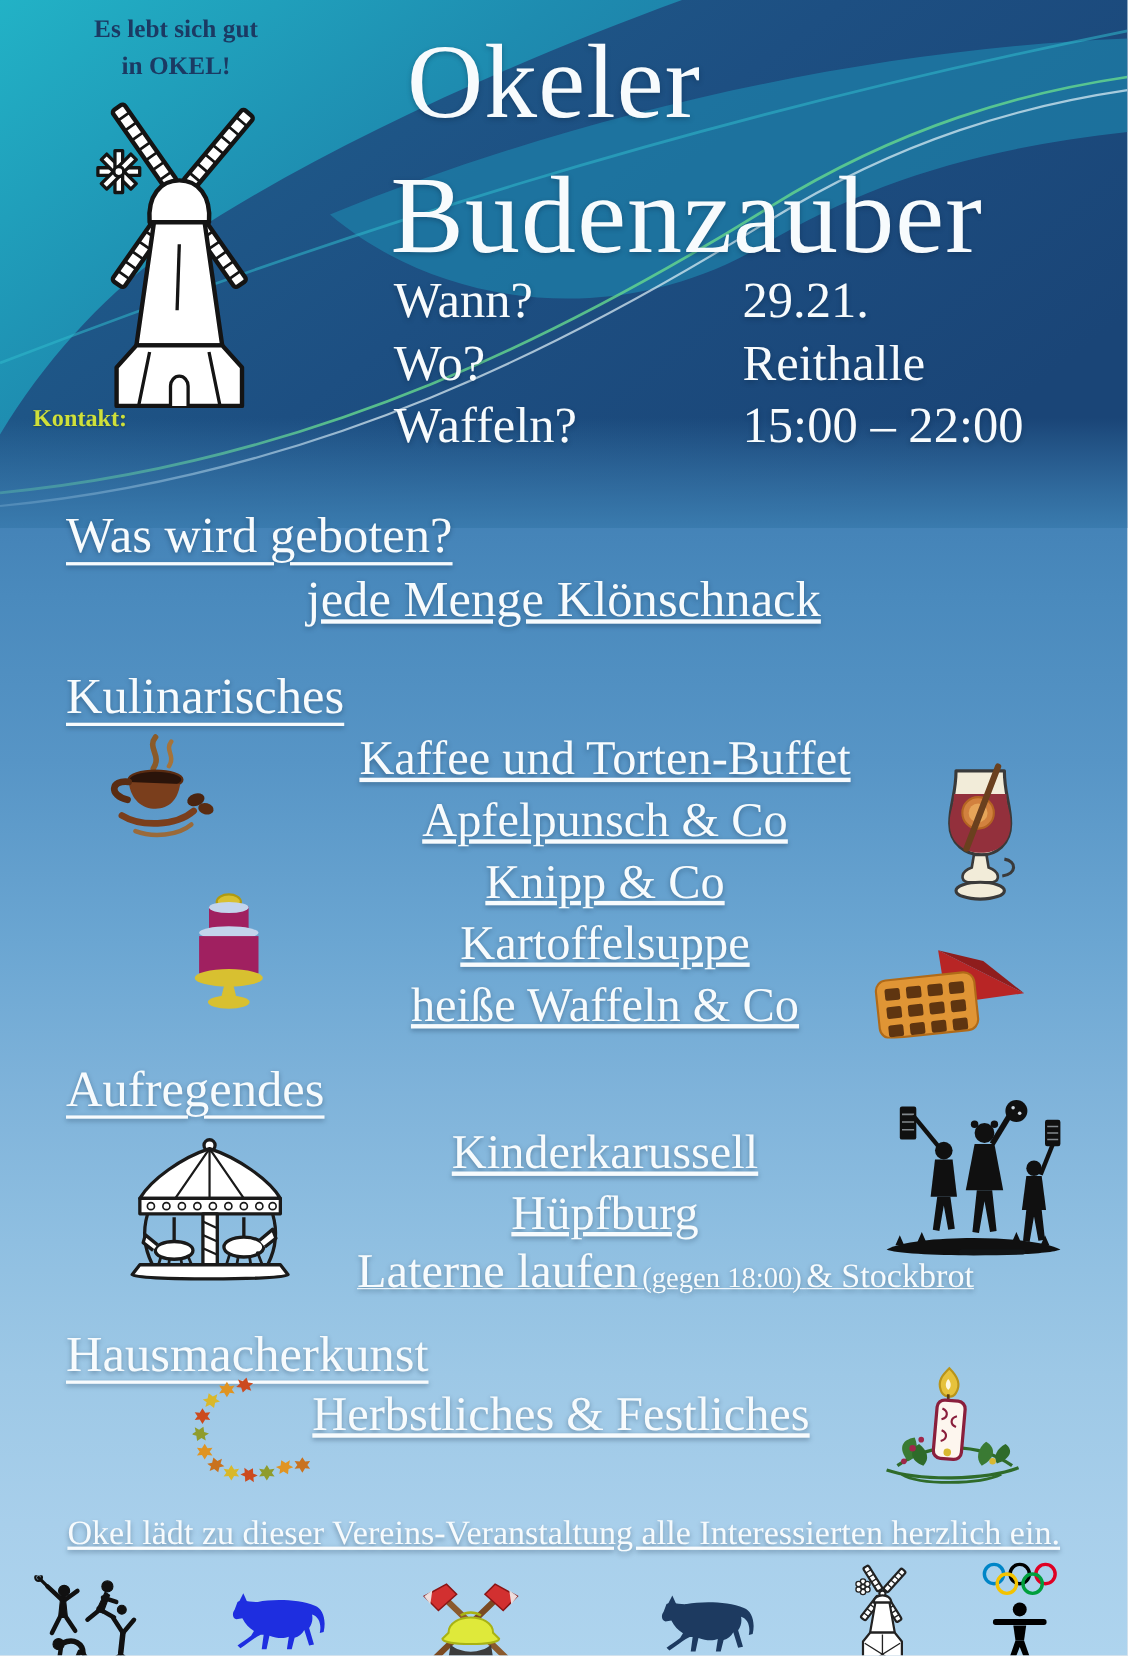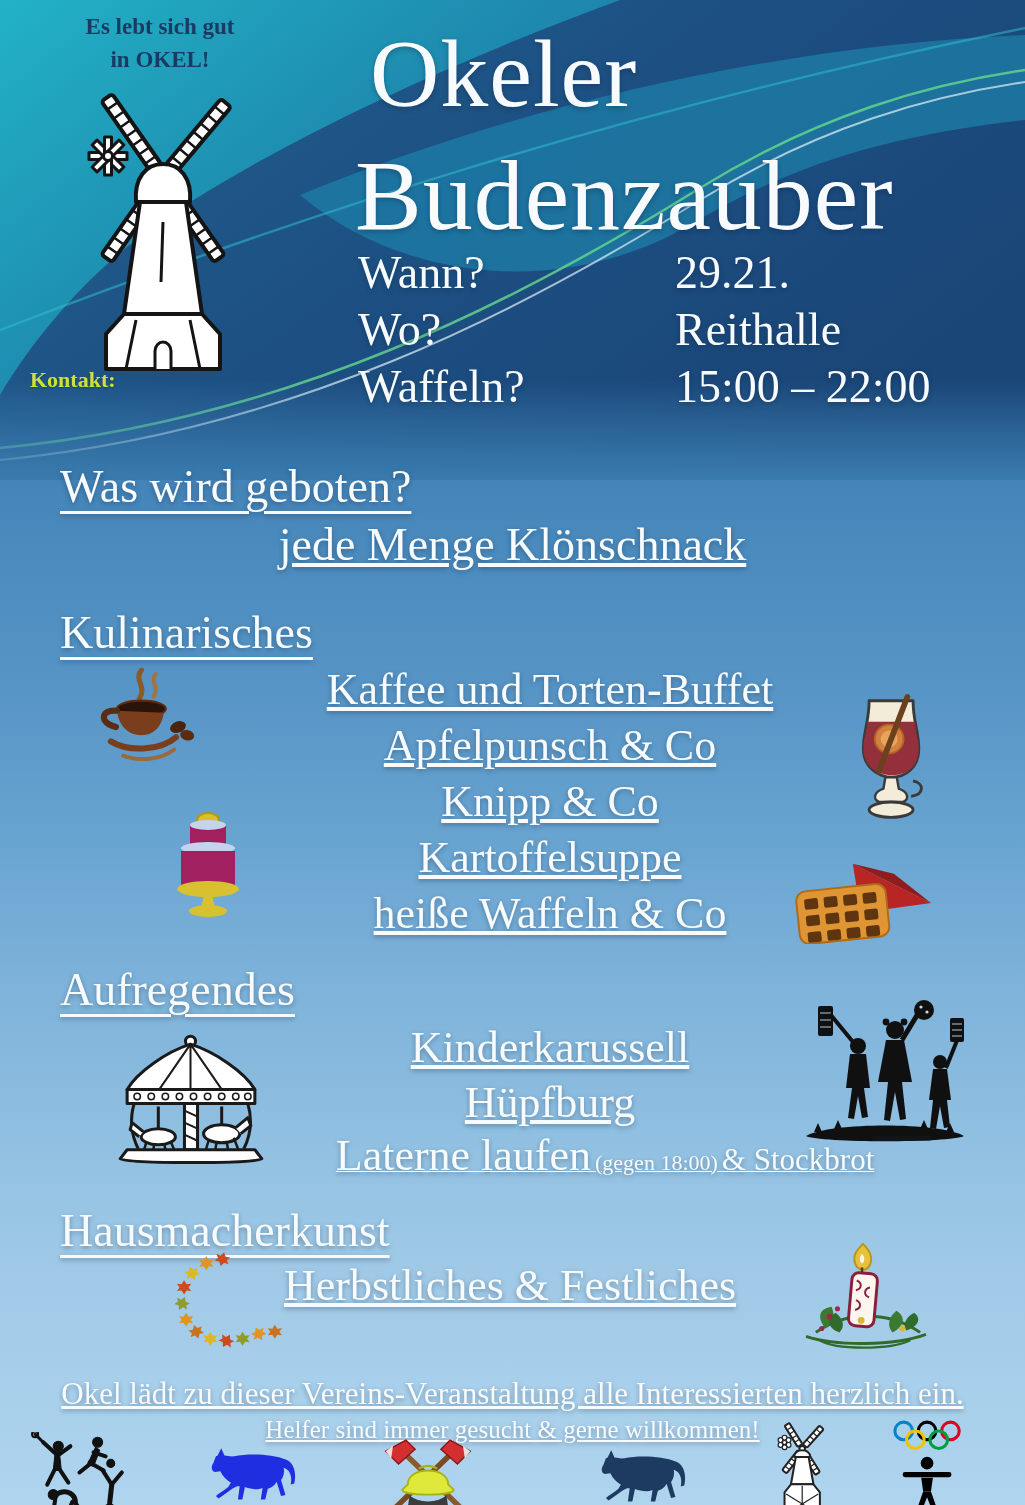--- a/index.html
+++ b/index.html
@@ -188,21 +188,21 @@
     </g>
   </svg>
 
   <div class="abs wtxt heading" style="left:60px;top:965px">Aufregendes</div>
   <div class="abs wtxt centerlist" style="left:150px;top:1020px;width:800px;font-size:44px;line-height:55px">
     <div>Kinderkarussell</div>
     <div>Hüpfburg</div>
   </div>
   <div class="abs wtxt centerlist" style="left:185px;top:1130px;width:840px">
     <span style="font-size:44px">Laterne laufen</span>
-    <span style="font-size:22px">(gegen 18:00)</span>
+    <span style="font-size:26px">(gegen 18:00)</span>
     <span style="font-size:31px">&amp; Stockbrot</span>
   </div>
 
   <svg class="abs" style="left:103px;top:1032px" width="176" height="136" viewBox="0 0 175 135">
     <g fill="#fff" stroke="#1a1a1a" stroke-width="3" stroke-linejoin="round">
       <circle cx="87" cy="9" r="5"></circle>
       <path d="M87,12 C62,20 34,40 24,57 L151,57 C141,40 112,20 87,12 Z"></path>
       <path d="M87,12 L56,57 M87,12 L87,57 M87,12 L118,57" fill="none" stroke-width="2"></path>
       <rect x="24" y="57" width="127" height="14"></rect>
       <g stroke-width="1.5">
@@ -298,21 +298,20 @@
     <path d="M67,16 C70,19 70,24 67,26 C64,24 64,19 67,16 Z" fill="#fdf8e2"></path>
     <line x1="67" y1="30" x2="67" y2="36" stroke="#5a3a10" stroke-width="2.5"></line>
     <g transform="rotate(5 70 62)">
       <rect x="55" y="36" width="26" height="54" rx="7" fill="#fdf6ee" stroke="#8a1f3c" stroke-width="3"></rect>
       <path d="M60,44 c6,2 6,8 0,10 M74,50 c-6,2 -6,8 0,10 M61,64 c6,2 6,8 0,10" stroke="#8a1f3c" stroke-width="2" fill="none"></path>
       <circle cx="68" cy="84" r="3.5" fill="#d8b830"></circle>
     </g>
   </svg>
 
   <div class="abs wtxt centerlist" style="left:0;top:1376px;width:1025px;font-size:31px">Okel lädt zu dieser Vereins-Veranstaltung alle Interessierten herzlich ein.</div>
-  <div class="abs wtxt centerlist" style="left:0;top:1416px;width:1025px;font-size:25px">Helfer sind immer gesucht &amp; gerne willkommen!</div>
 
   <svg class="abs" style="left:25px;top:1432px" width="116" height="86" viewBox="0 0 115 85">
     <g fill="#111" stroke="#111" stroke-linecap="round">
       <circle cx="33" cy="14" r="5"></circle>
       <path d="M30,19 L28,38 L36,38 L34,19 Z"></path>
       <line x1="31" y1="22" x2="18" y2="10" stroke-width="4"></line>
       <line x1="18" y1="10" x2="10" y2="2" stroke-width="3"></line>
       <circle cx="10" cy="2" r="3" fill="none" stroke-width="2"></circle>
       <line x1="34" y1="22" x2="45" y2="14" stroke-width="4"></line>
       <line x1="29" y1="38" x2="22" y2="52" stroke-width="4"></line>

